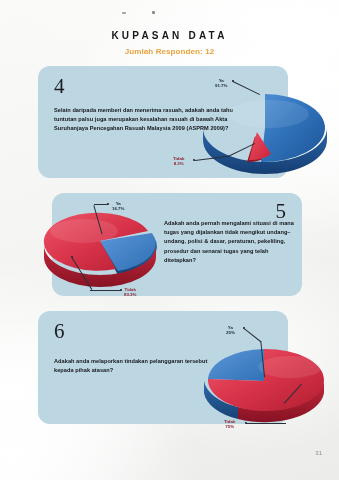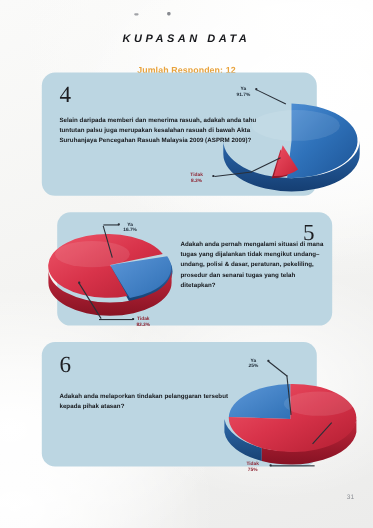--- a/index.html
+++ b/index.html
@@ -40,24 +40,23 @@
   
   .speck{position:absolute;background:#555a63;border-radius:1px;}
   .speck.one{left:122px;top:12px;width:4px;height:2px;opacity:.55;}
   .speck.two{left:152px;top:11px;width:3px;height:3px;opacity:.7;}
 
   
   .header{position:absolute;left:0;right:0;top:30px;text-align:center;}
   .title{
     font-size:10px;font-weight:700;letter-spacing:3.2px;color:#17181c;
     line-height:12px;
-    font-style:italic;
   }
   .subtitle{
-    margin-top:17px;font-size:8px;font-weight:700;color:#e8a33d;letter-spacing:.1px;
+    margin-top:5px;font-size:8px;font-weight:700;color:#e8a33d;letter-spacing:.1px;
   }
 
   
   .card{
     position:absolute;
     background:#bcd6e2;
     border-radius:12px;
   }
   .card-1{left:38px;top:66px;width:250px;height:112px;}
   .card-2{left:52px;top:193px;width:250px;height:103px;}

